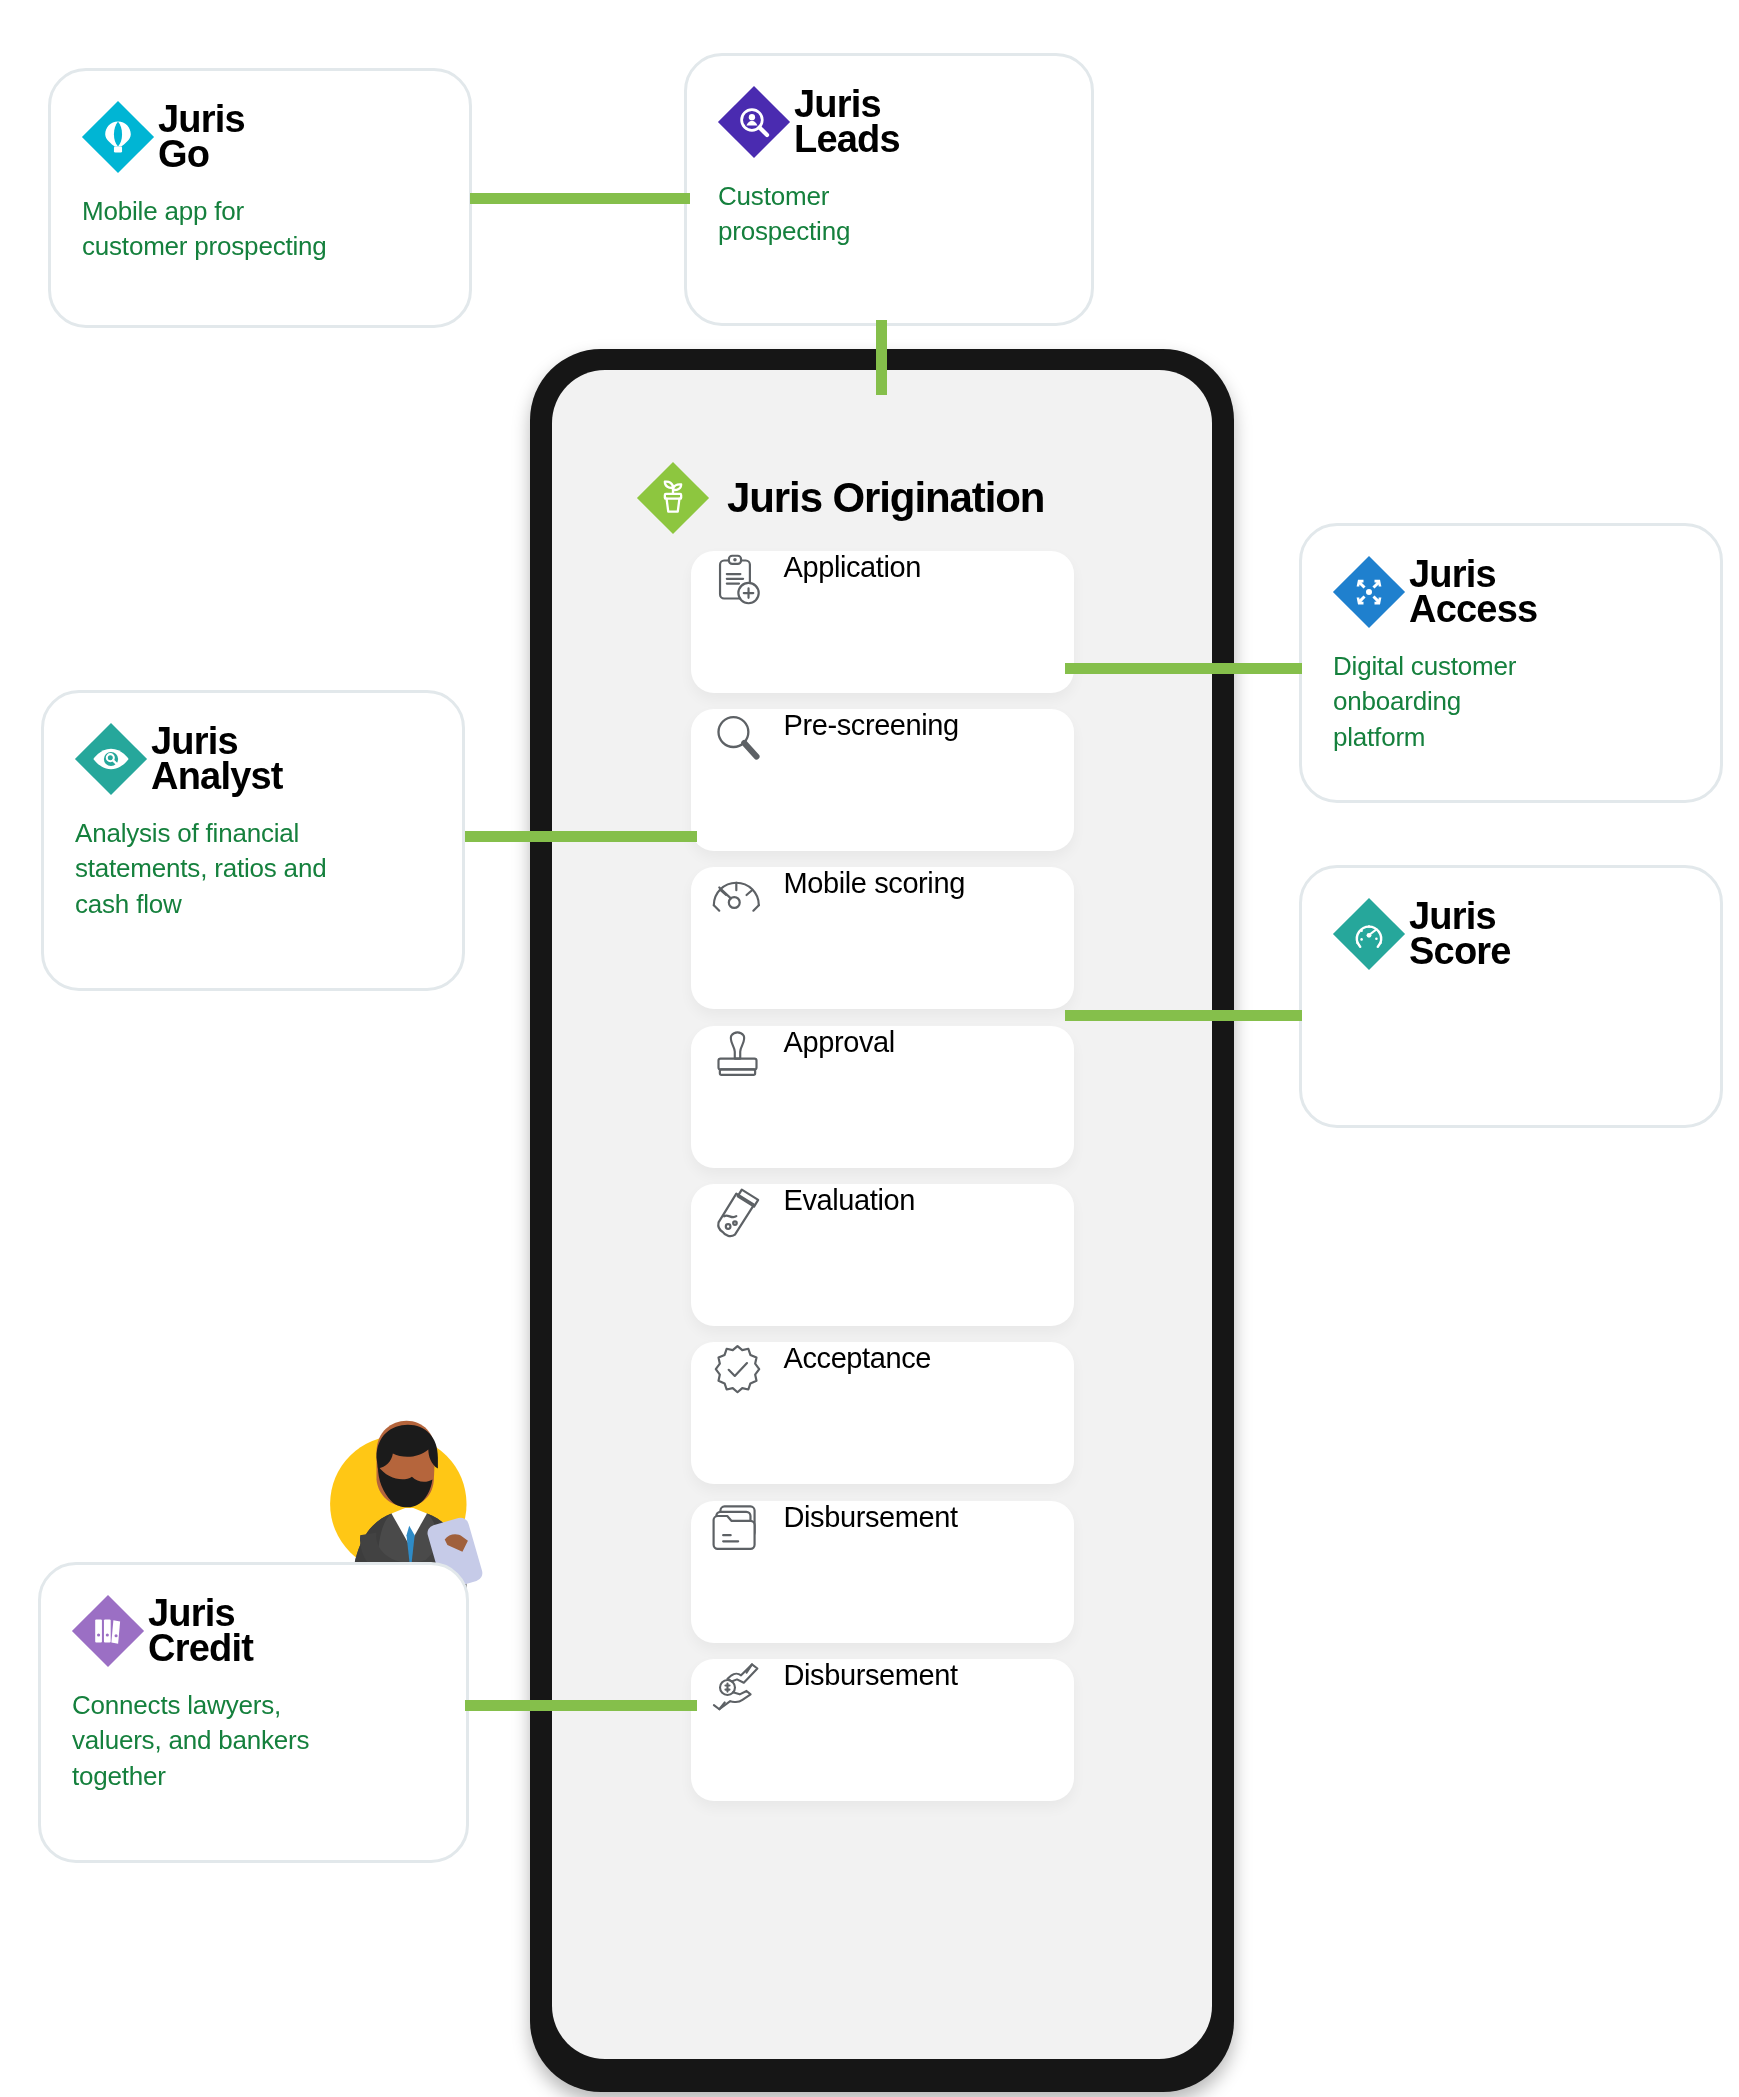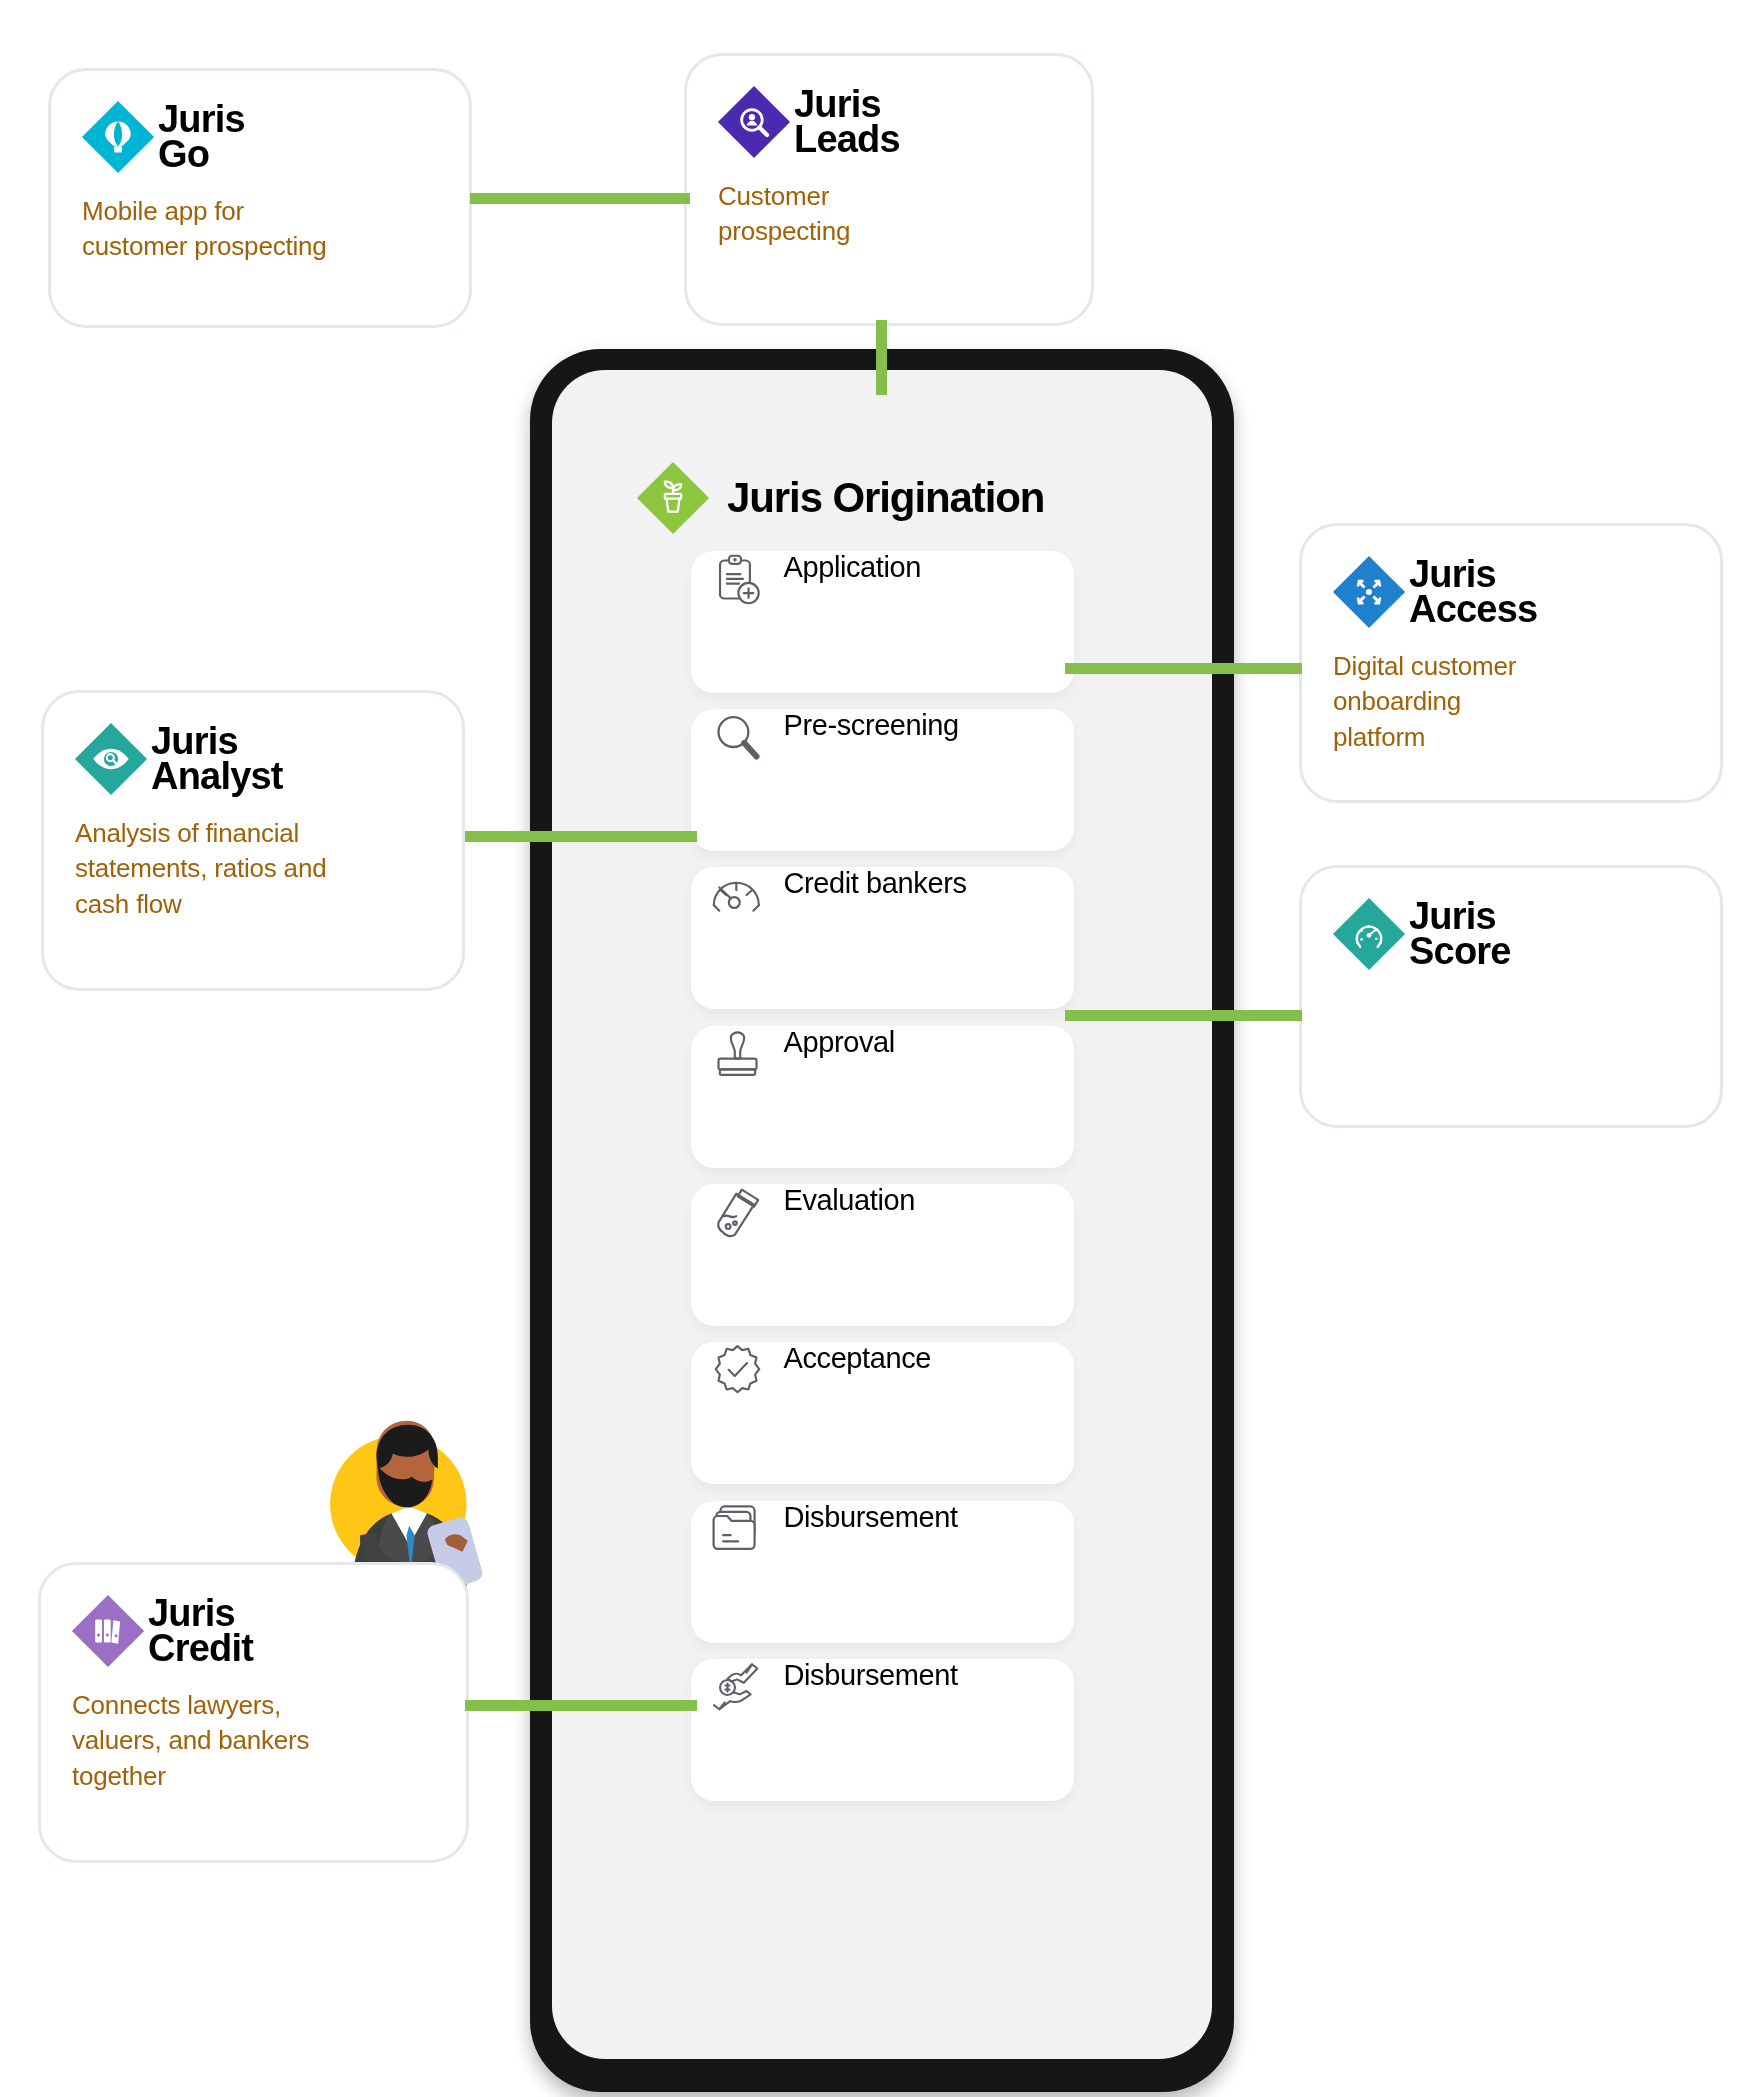--- a/index.html
+++ b/index.html
@@ -22,21 +22,21 @@
   .diamond .dsq{
     position:absolute;left:50%;top:50%;width:51px;height:51px;
     transform:translate(-50%,-50%) rotate(45deg);
   }
   .diamond svg{position:absolute;left:50%;top:50%;transform:translate(-50%,-50%);}
   .prod-name{
     font-weight:bold;color:#000;font-size:38px;line-height:0.93;
     letter-spacing:-0.8px;white-space:pre-line;
   }
   .prod-desc{
-    margin-top:20.5px;font-size:26px;line-height:1.38;color:#a16207;
+    margin-top:20.5px;font-size:26px;line-height:1.38;color:#15803d;
     white-space:pre-line;letter-spacing:-0.2px;
   }
 
   
   #phone{
     position:absolute;left:530px;top:349px;width:704px;height:1743px;
     background:#161616;border-radius:71px;z-index:10;
     box-shadow:0 9.6px 18px rgba(0,0,0,0.28);
   }
   #phone-screen{
@@ -122,21 +122,21 @@
       <div class="step">
         <span class="step-ico">
           <svg width="60" height="56" viewBox="0 0 88 82" fill="none" stroke="#5d6165" stroke-width="3.2" stroke-linecap="round" stroke-linejoin="round">
             <path d="M10 56 A33 33 0 1 1 76 56"></path>
             <path d="M10 56 L18 64 M76 56 L68 64"></path>
             <path d="M43 23 V34 M66 34 L58 41 M20 34 L28 41"></path>
             <circle cx="40" cy="52" r="8"></circle>
             <path d="M35 46 L18 30"></path>
           </svg>
         </span>
-        <span class="step-label">Credit bankers</span>
+        <span class="step-label">Mobile scoring</span>
       </div>
 
       <div class="step">
         <span class="step-ico">
           <svg width="57" height="57" viewBox="0 0 84 84" fill="none" stroke="#5d6165" stroke-width="3.2" stroke-linecap="round" stroke-linejoin="round">
             <path d="M33 14 A11 11 0 0 1 51 14 C55 22 46 30 46 38 V48 H38 V38 C38 30 29 22 33 14 Z"></path>
             <rect x="14" y="48" width="56" height="16" rx="3"></rect>
             <rect x="16" y="64" width="52" height="8" rx="2.5"></rect>
           </svg>
         </span>

